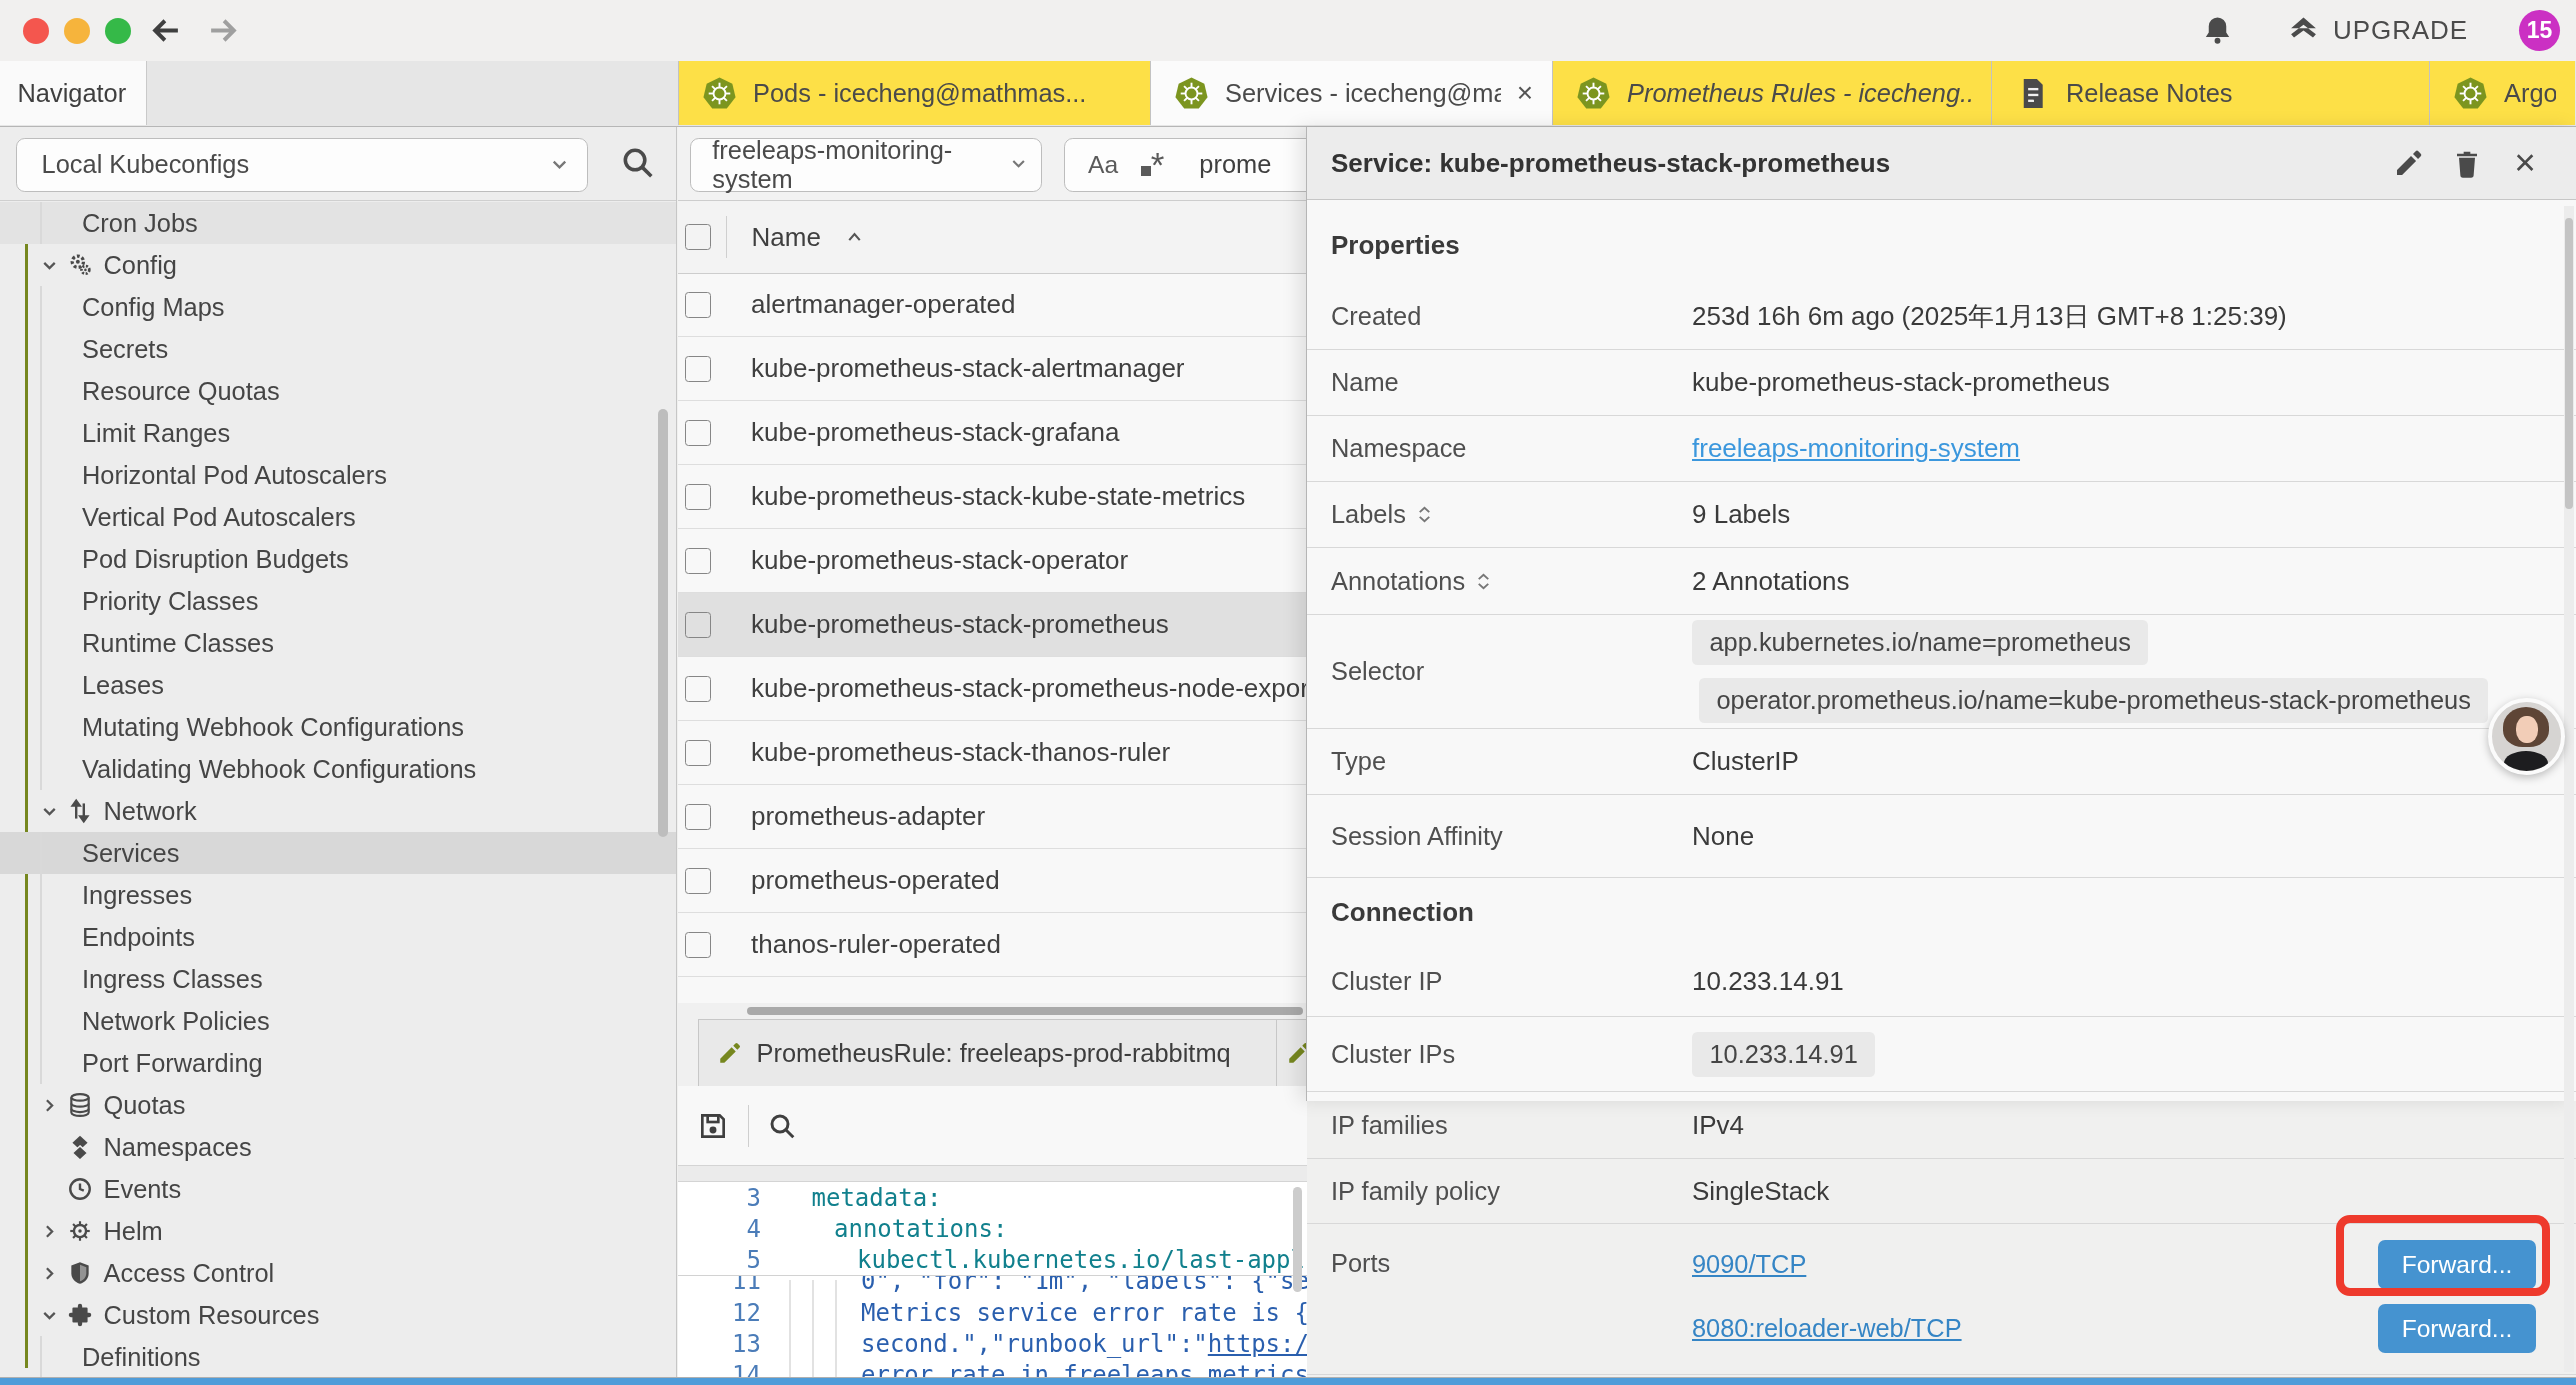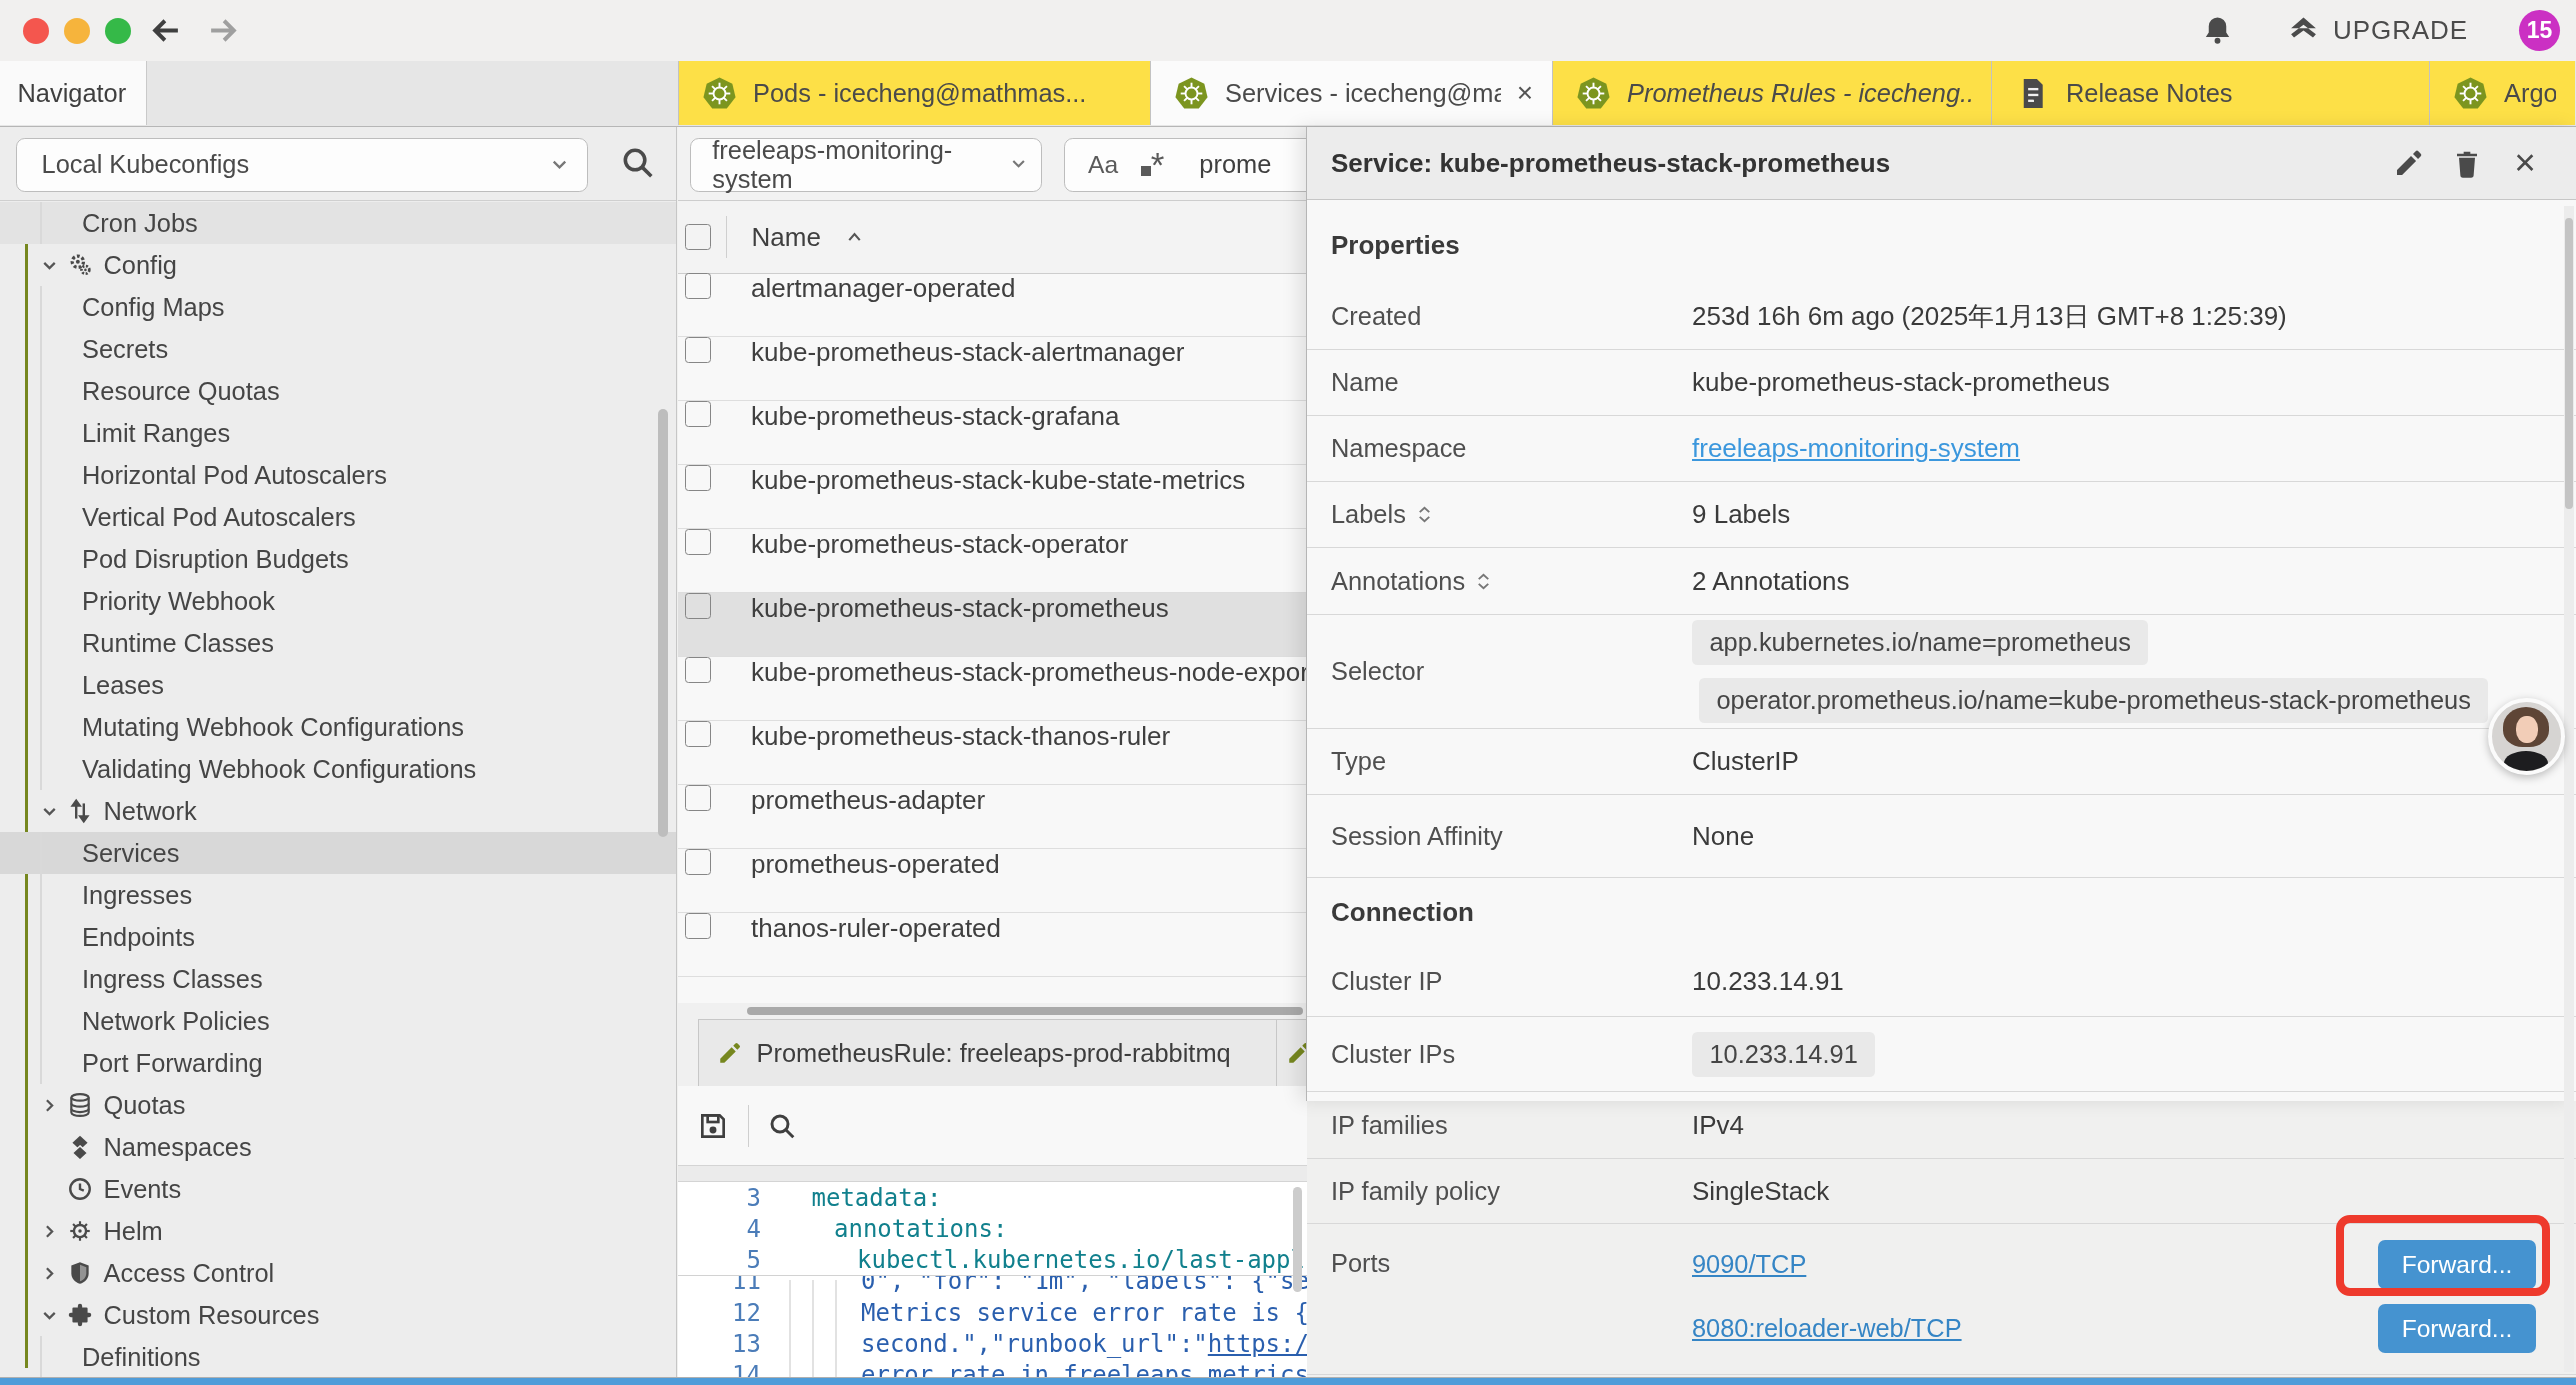--- a/index.html
+++ b/index.html
@@ -64,21 +64,21 @@
   .searchbox .regex .ast{font-size:35px;line-height:1;}
   .searchbox .query{margin-left:35px;}
   .thead{position:absolute;left:0;top:74px;width:100%;height:73px;background:#f3f3f3;border-bottom:0.9px solid #cdcdcd;
          display:flex;align-items:center;box-sizing:border-box;font-size:26px;color:#3f3f3f;}
   .cb{flex:none;width:24px;height:24px;border:1.8px solid #868686;border-radius:3.5px;background:transparent;}
   .thead .cb{margin-left:7px;}
   .col-div{width:0.9px;height:42px;background:#cfcfcf;margin-left:15px;}
   .col-name{margin-left:24.6px;}
   .thead .caret{width:21px;height:21px;margin-left:23px;color:#555;}
   .rows{position:absolute;left:0;top:146px;width:100%;}
-  .trow{height:64px;display:flex;border-bottom:0.9px solid #dedede;box-sizing:border-box;font-size:26px;color:#3f3f3f;white-space:nowrap;overflow:hidden;}
+  .trow{height:64px;display:flex;align-items:center;border-bottom:0.9px solid #dedede;box-sizing:border-box;font-size:26px;color:#3f3f3f;white-space:nowrap;overflow:hidden;}
   .trow .cb{margin-left:7px;}
   .trow .rlabel{margin-left:40px;}
   .trow.selected{background:#e0e0e0;}
   .hscroll{position:absolute;left:0;top:876px;width:100%;height:16px;background:#f0f0f0;}
   .hthumb{position:absolute;left:69px;top:3.5px;width:556px;height:8.8px;background:#a9a9a9;border-radius:4.4px;}
   .dockrow{position:absolute;left:0;top:892px;width:100%;height:68px;background:#f0f0f0;display:flex;align-items:stretch;}
   .docktab{background:#e9e9e9;border:0.9px solid #c7c7c7;box-sizing:border-box;display:flex;align-items:center;gap:14px;
            padding-left:17.5px;font-size:25.4px;color:#3d3d3d;white-space:nowrap;overflow:hidden;}
   .docktab:first-child{margin-left:20px;width:579px;}
   .docktab.sliver{width:30px;border-left:none;padding-left:8.8px;}
@@ -328,21 +328,21 @@
         <div class="tree-row leaf">
           <span class="tlabel">Horizontal Pod Autoscalers</span>
         </div>
         <div class="tree-row leaf">
           <span class="tlabel">Vertical Pod Autoscalers</span>
         </div>
         <div class="tree-row leaf">
           <span class="tlabel">Pod Disruption Budgets</span>
         </div>
         <div class="tree-row leaf">
-          <span class="tlabel">Priority Webhook</span>
+          <span class="tlabel">Priority Classes</span>
         </div>
         <div class="tree-row leaf">
           <span class="tlabel">Runtime Classes</span>
         </div>
         <div class="tree-row leaf">
           <span class="tlabel">Leases</span>
         </div>
         <div class="tree-row leaf">
           <span class="tlabel">Mutating Webhook Configurations</span>
         </div>

